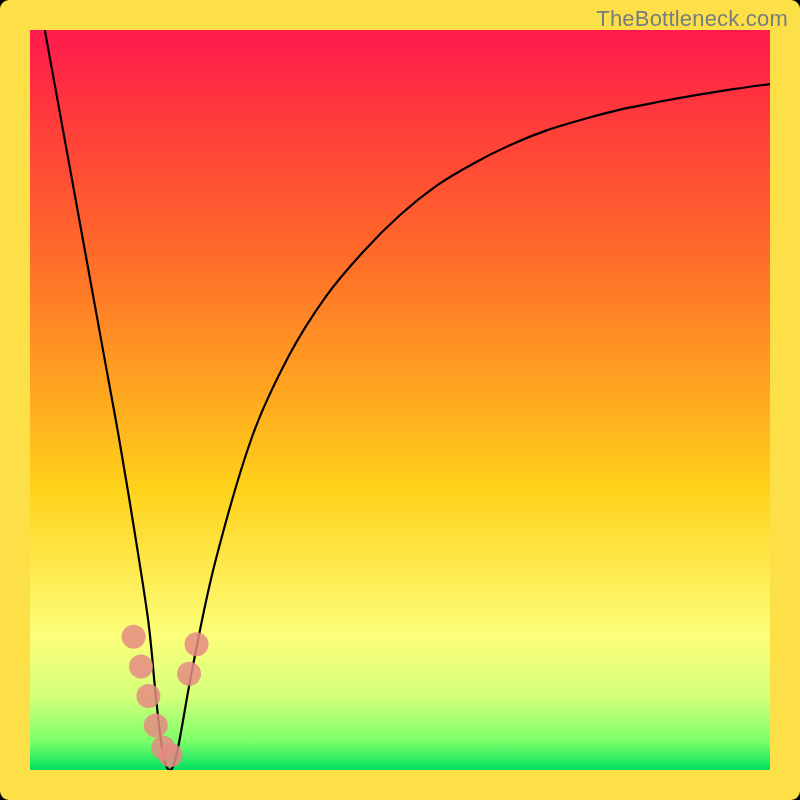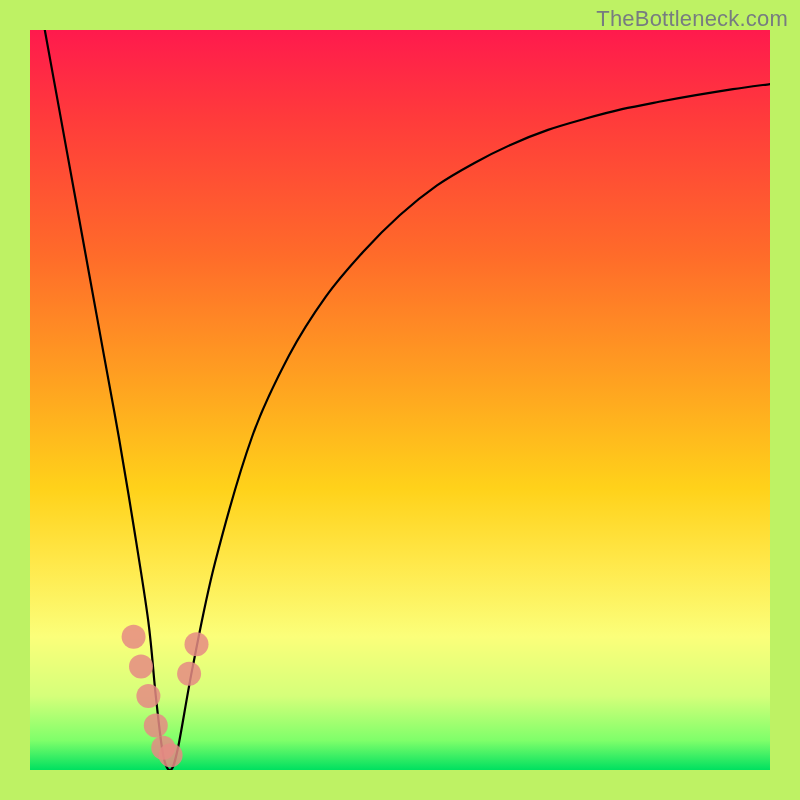--- a/index.html
+++ b/index.html
@@ -10,21 +10,22 @@
     overflow: hidden;
     background: #000;
     font-family: Arial, Helvetica, sans-serif;
   }
   .frame {
     position: absolute;
     top: 0;
     left: 0;
     width: 800px;
     height: 800px;
-    background: #bef264;
+    background: #fde047;
+    border-radius: 9px;
   }
   .plot {
     position: absolute;
     top: 30px;
     left: 30px;
     width: 740px;
     height: 740px;
     background: linear-gradient(to bottom,
       #ff1a4d 0%,
       #ff3b3b 12%,

